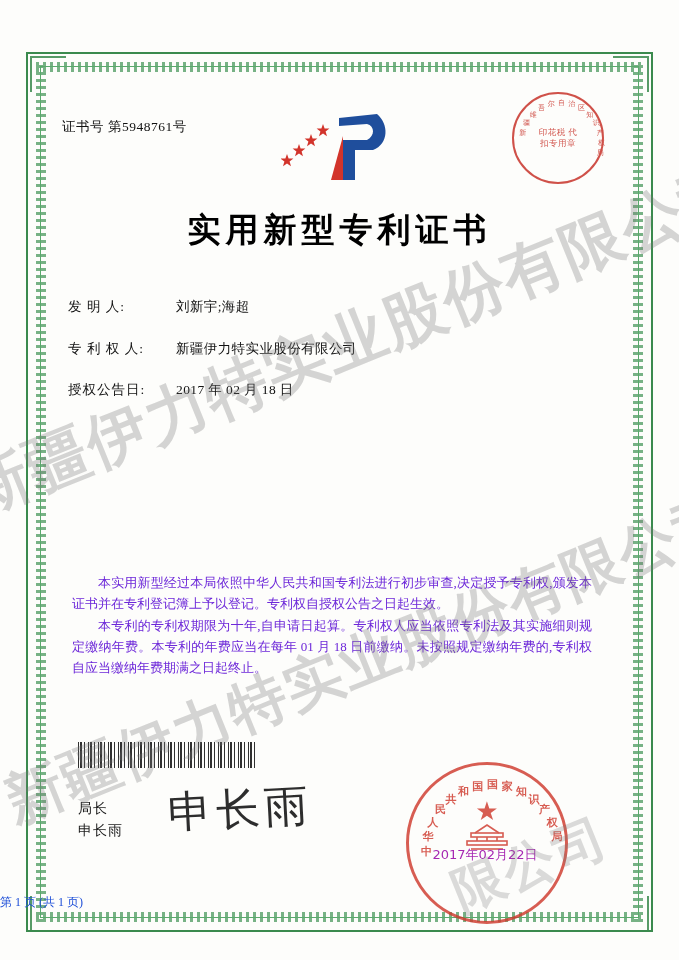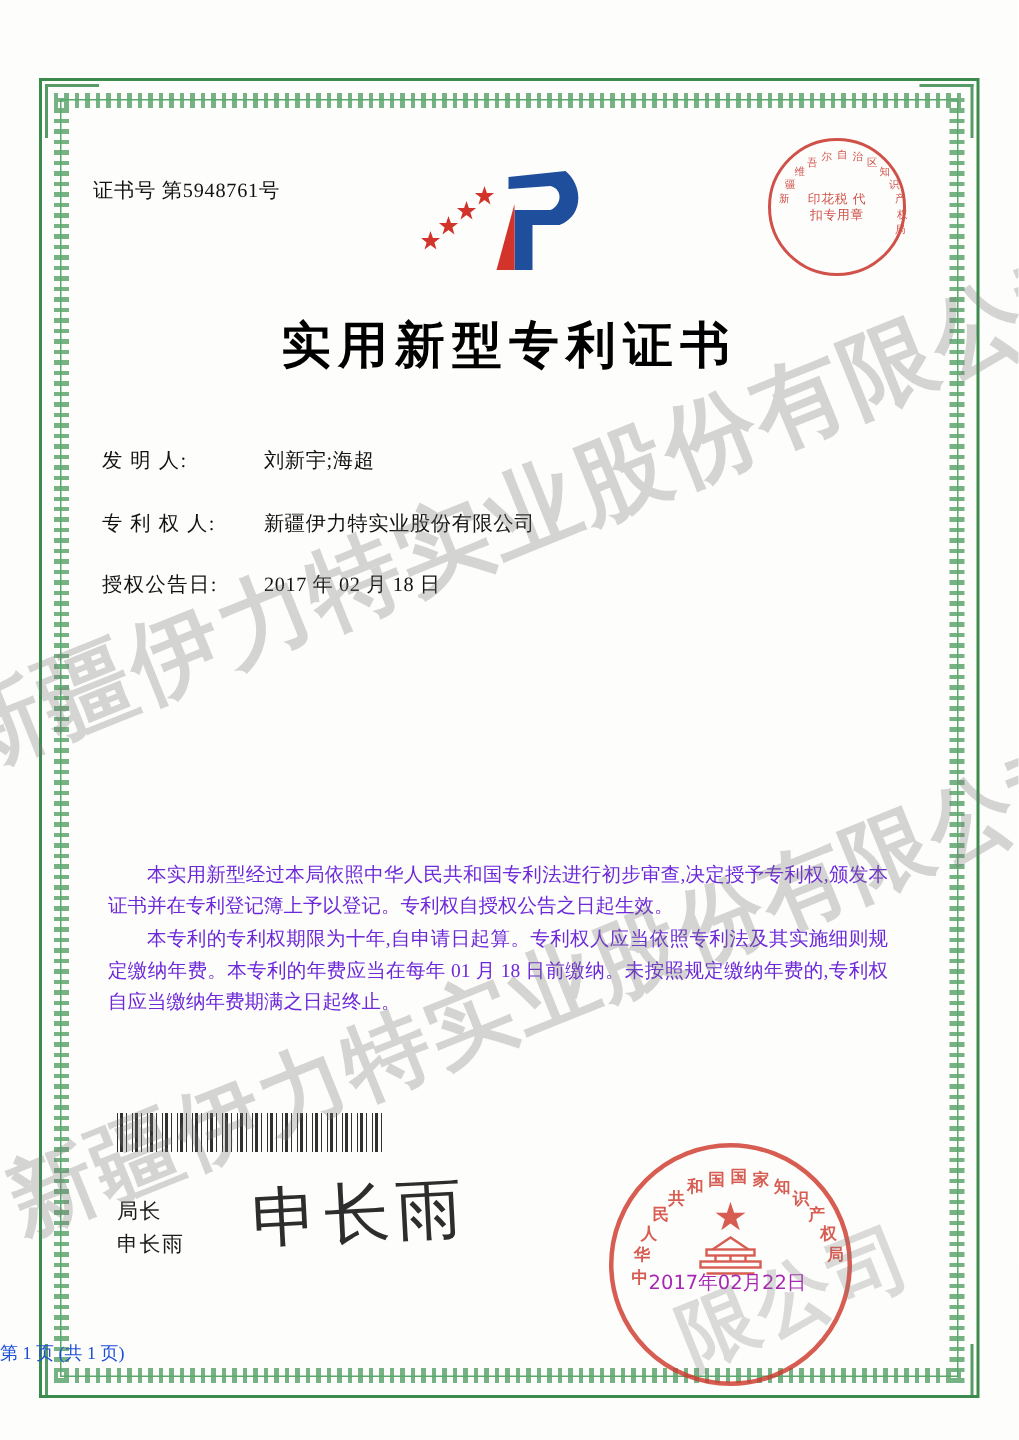--- a/index.html
+++ b/index.html
@@ -129,21 +129,21 @@
     white-space: nowrap;
   }
   .stamp-top .center-lines {
     position: absolute;
     left: 50%;
     top: 50%;
     transform: translate(-50%, -50%);
     text-align: center;
     font-size: 8.5px;
     line-height: 11px;
-    font-family: Liberation Sans, sans-serif;
+    font-family: Liberation Serif, serif;
     letter-spacing: .5px;
   }
 
   
   .fields {
     position: absolute;
     left: 68px;
     top: 298px;
     width: 520px;
     font-size: 13.5px;

